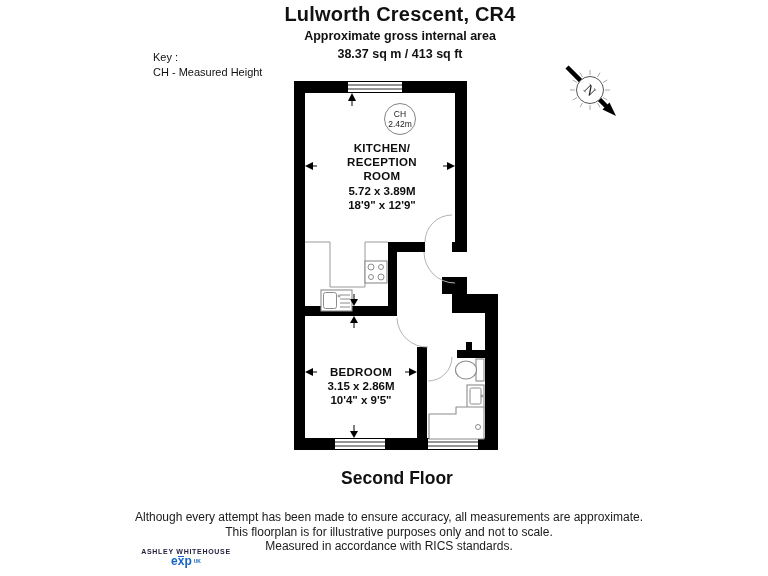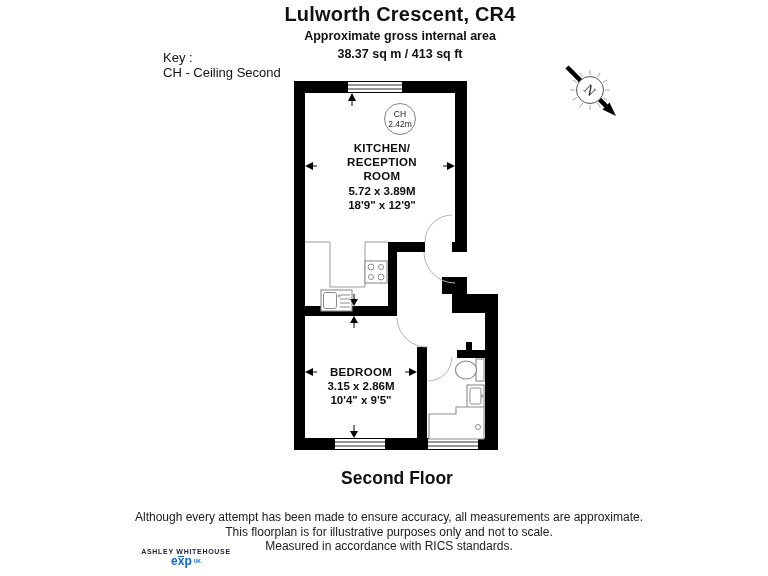--- a/index.html
+++ b/index.html
@@ -7,21 +7,21 @@
     width:768px;height:576px;background:#ffffff;position:relative;overflow:hidden;
     font-family:"Liberation Sans", sans-serif;color:#111;
   }
   .abs{position:absolute;}
   
   .header{left:16px;top:0;width:768px;text-align:center;}
   .title{font-size:20px;font-weight:bold;letter-spacing:0.2px;margin-top:3px;}
   .subtitle{font-size:12.5px;font-weight:bold;margin-top:3px;}
   .area{font-size:12.5px;font-weight:bold;margin-top:4px;}
   
-  .key{left:163px;top:50px;font-size:13px;line-height:15px;}
+  .key{left:153px;top:50px;font-size:11px;line-height:15px;}
   
   .floor-label{left:13px;top:468px;width:768px;text-align:center;font-size:17.5px;font-weight:bold;}
   
   .disclaimer{left:5px;top:510px;width:768px;text-align:center;font-size:12px;line-height:14.5px;color:#1a1a1a;}
   
   .branding{left:140px;top:548px;width:92px;text-align:center;}
   .agent{font-size:7px;font-weight:600;letter-spacing:0.7px;color:#23233f;white-space:nowrap;}
   .exp-row{margin-top:1px;font-size:12px;font-weight:bold;color:#1565c4;line-height:10px;}
   .exp-x{display:inline-block;border-top:1.5px solid #1565c4;line-height:9px;}
   .exp-uk{font-size:5px;font-weight:bold;color:#1565c4;margin-left:2px;vertical-align:2px;}
@@ -45,21 +45,21 @@
 <body>
 
 <div class="abs header">
   <div class="title">Lulworth Crescent, CR4</div>
   <div class="subtitle">Approximate gross internal area</div>
   <div class="area">38.37 sq m / 413 sq ft</div>
 </div>
 
 <div class="abs key">
   <div>Key :</div>
-  <div>CH - Ceiling Second</div>
+  <div>CH - Measured Height</div>
 </div>
 
 <svg width="768" height="576" viewBox="0 0 768 576">
 
   <g transform="translate(560,58)">
     <line x1="7" y1="9" x2="20.8" y2="22.8" stroke="#000" stroke-width="4.5"></line>
     <line x1="39.2" y1="41.2" x2="47" y2="49" stroke="#000" stroke-width="4.5"></line>
     <polygon points="56,58 42.5,51.5 49.5,44.5" fill="#000"></polygon>
 
     <g>

